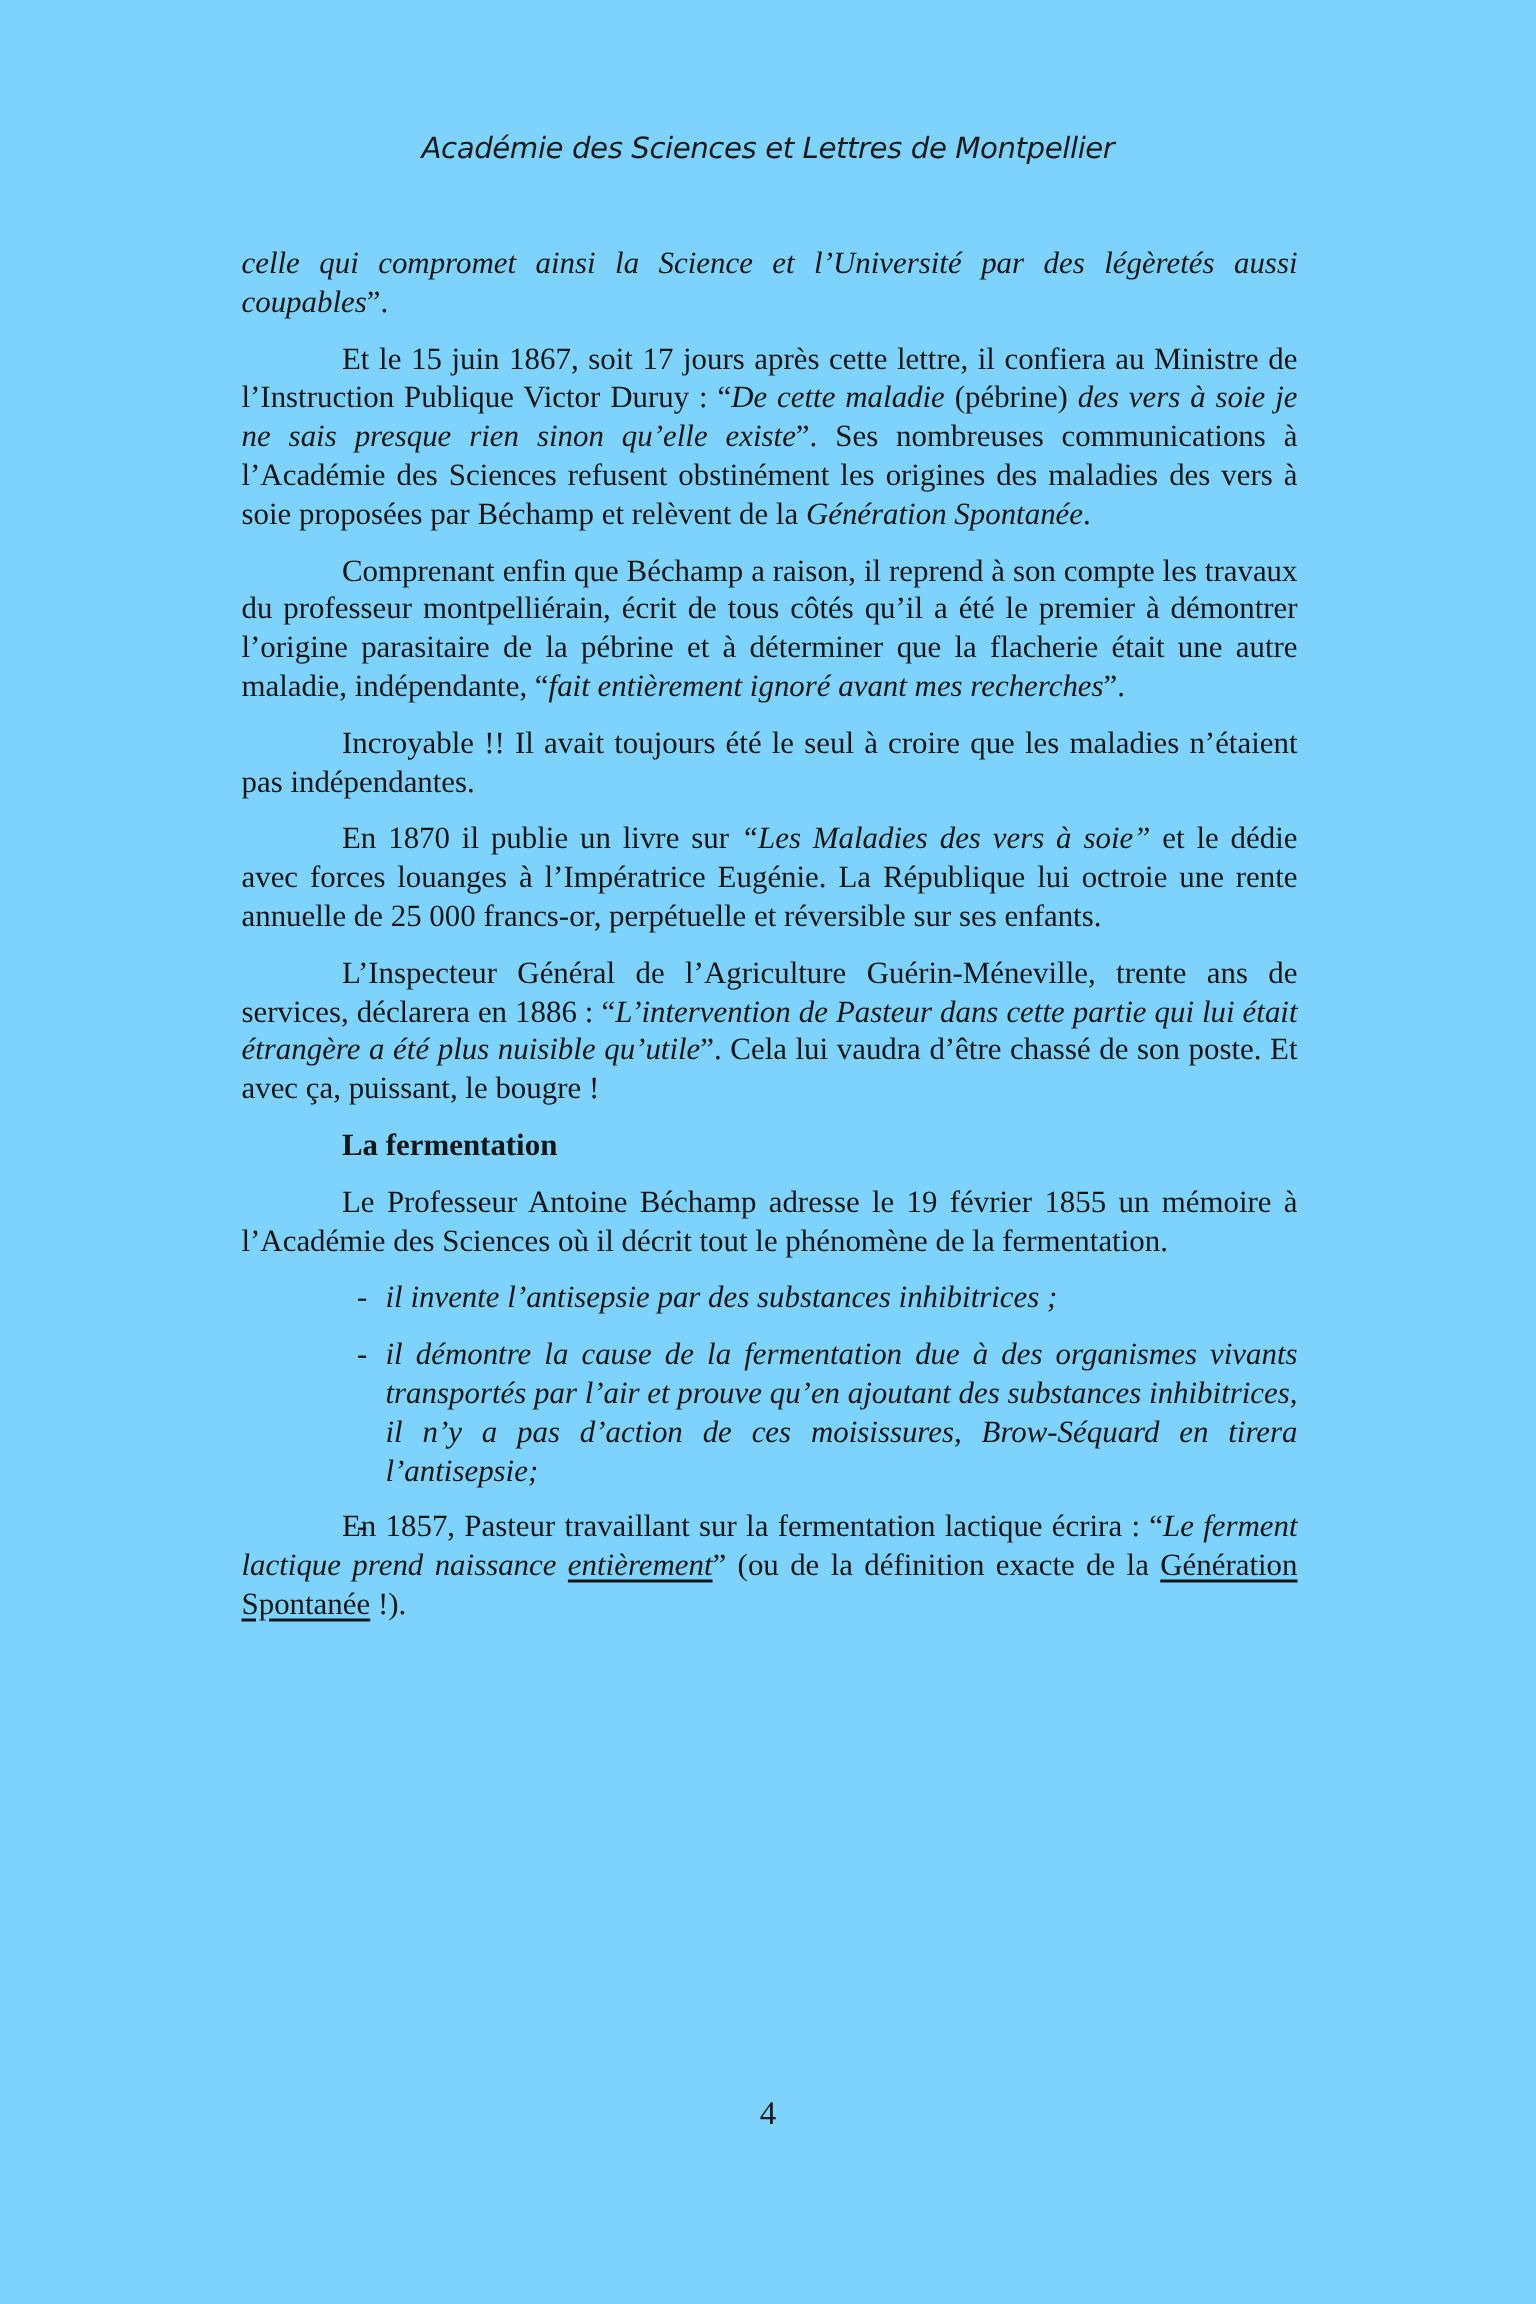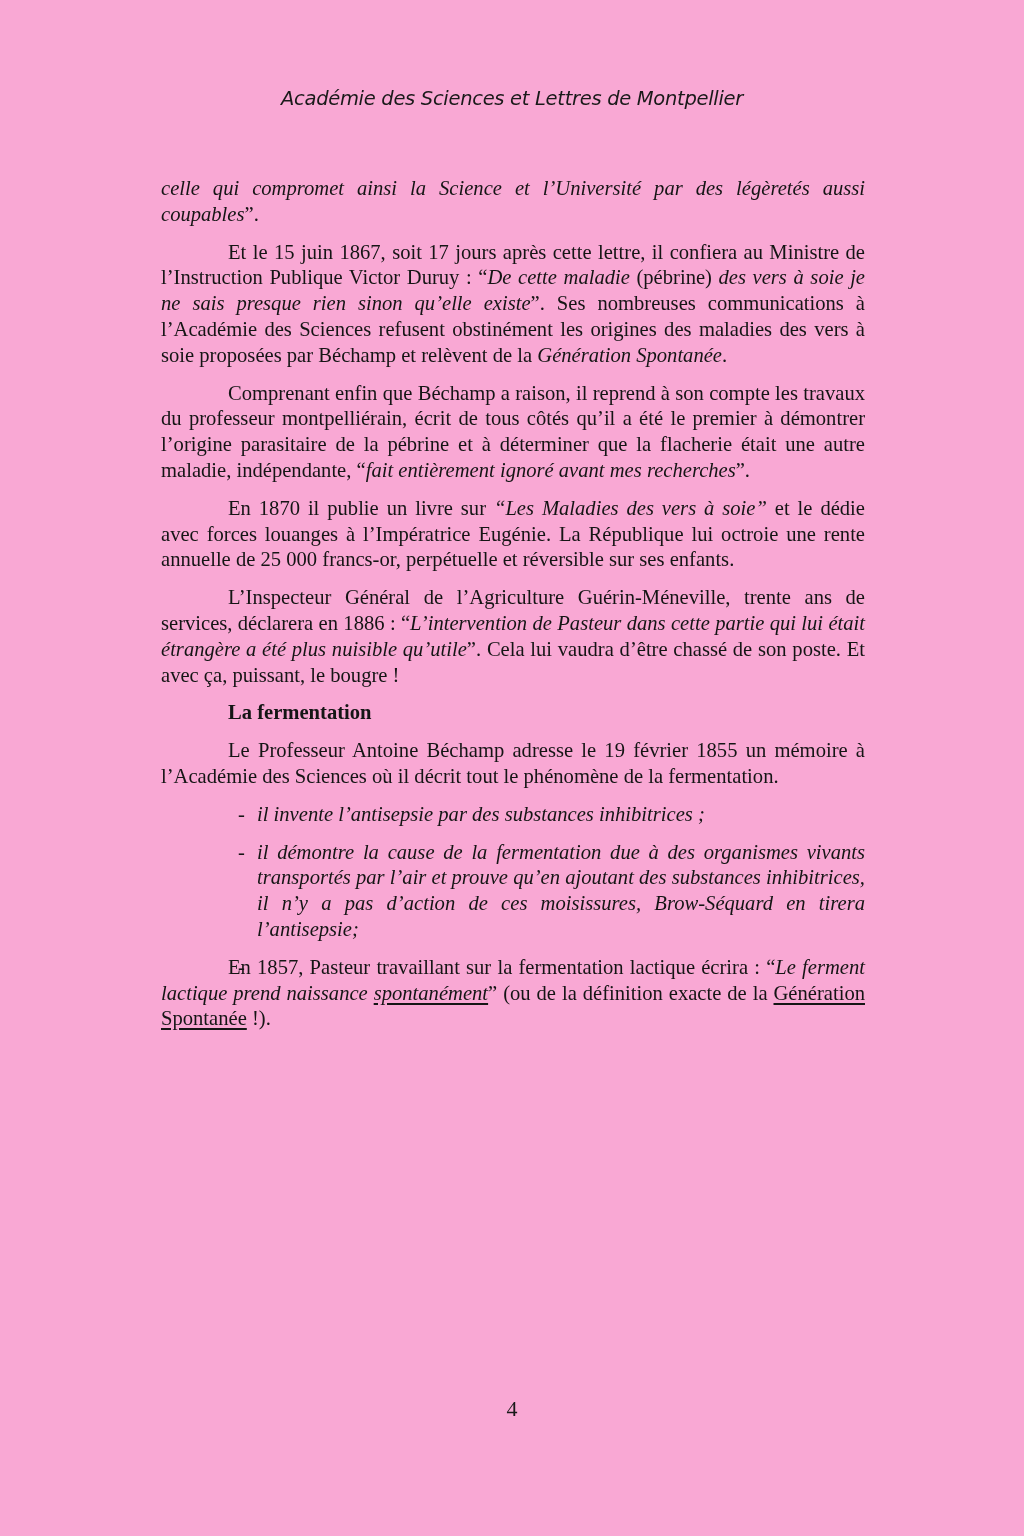--- a/index.html
+++ b/index.html
@@ -1,22 +1,22 @@
 <!DOCTYPE html>
 <html><head>
 <meta charset="utf-8">
 <style>
   html, body { margin: 0; padding: 0; background: #ffffff; }
   body { width: 1024px; height: 1536px; position: relative; overflow: hidden; color: #111; }
-  .page { position: absolute; left: 0; top: 0; width: 1024px; height: 1536px; background: #f9a8d4; }
+  .page { position: absolute; left: 0; top: 0; width: 1024px; height: 1536px; background: #7dd3fc; }
   .header { position: absolute; left: 0; top: 84px; width: 1024px; text-align: center;
     font-family: "DejaVu Sans", sans-serif; font-style: italic; font-size: 19.5px; line-height: 30px; color: #1a1a1a; letter-spacing: -0.3px; }
   .body { position: absolute; left: 161px; top: 164px; width: 704px;
     font-family: "Liberation Serif", serif; font-size: 20.6px; line-height: 25.8px; color: #151515; }
-  .p { margin: 12px 0 12px 0; text-align: justify; }
+  .p { margin: 0 0 12px 0; text-align: justify; }
   .indent { text-indent: 67px; }
   .i { font-style: italic; }
   .b { font-weight: normal; }
   .u { text-decoration: underline; text-underline-offset: 3px; }
   .heading { margin: 0 0 12px 67px; font-weight: bold; }
   .list { margin: 0 0 12px 0; padding: 0; list-style: none; }
   .li { position: relative; margin: 0 0 12px 96px; text-align: justify; font-style: italic; }
   .li .dash { position: absolute; left: -19px; top: 0; font-style: italic; }
   .pagenum { position: absolute; left: 0; top: 1396px; width: 1024px; text-align: center;
     font-family: "Liberation Serif", serif; font-size: 22px; color: #1a1a1a; }
@@ -31,35 +31,36 @@
   </div>
 
   <div class="body">
 
     <p class="p"><span class="i">celle qui compromet ainsi la Science et l’Université par des légèretés aussi coupables</span><span>”.</span></p>
 
     <p class="p indent"><span>Et le 15 juin 1867, soit 17 jours après cette lettre, il confiera au Ministre de l’Instruction Publique Victor Duruy : “</span><span class="i">De cette maladie</span><span> (pébrine) </span><span class="i">des vers à soie je ne sais presque rien sinon qu’elle existe</span><span>”. Ses nombreuses communications à l’Académie des Sciences refusent obstinément les origines des maladies des vers à soie proposées par Béchamp et relèvent de la </span><span class="i">Génération Spontanée</span><span>.</span></p>
 
     <p class="p indent"><span>Comprenant enfin que Béchamp a raison, il reprend à son compte les travaux du professeur montpelliérain, écrit de tous côtés qu’il a été le premier à démontrer l’origine parasitaire de la pébrine et à déterminer que la flacherie était une autre maladie, indépendante, “</span><span class="i">fait entièrement ignoré avant </span><span class="i b">mes</span><span class="i"> recherches</span><span>”.</span></p>
 
+    <p class="p indent">Incroyable !! Il avait toujours été le seul à croire que les maladies n’étaient pas indépendantes.</p>
 
     <p class="p indent"><span>En 1870 il publie un livre sur </span><span class="i">“Les Maladies des vers à soie”</span><span> et le dédie avec forces louanges à l’Impératrice Eugénie. La République lui octroie une rente annuelle de 25 000 francs-or, perpétuelle et réversible sur ses enfants.</span></p>
 
     <p class="p indent"><span>L’Inspecteur Général de l’Agriculture Guérin-Méneville, trente ans de services, déclarera en 1886 : “</span><span class="i">L’intervention de Pasteur dans cette partie qui lui était étrangère a été plus nuisible qu’utile</span><span>”. Cela lui vaudra d’être chassé de son poste. Et avec ça, puissant, le bougre !</span></p>
 
     <div class="heading">La fermentation</div>
 
     <p class="p indent">Le Professeur Antoine Béchamp adresse le 19 février 1855 un mémoire à l’Académie des Sciences où il décrit tout le phénomène de la fermentation.</p>
 
 
     <ul class="list">
       <li class="li"><span class="dash">-</span><span>il invente l’antisepsie par des substances inhibitrices ;</span></li>
       <li class="li"><span class="dash">-</span><span>il démontre la cause de la fermentation due à des organismes vivants transportés par l’air et prouve qu’en ajoutant des substances inhibitrices, il n’y a pas d’action de ces moisissures, Brow-Séquard en tirera l’antisepsie;</span></li>
       <li class="li"><span class="dash">-</span></li>
     </ul>
 
-    <p class="p indent"><span>En 1857, Pasteur travaillant sur la fermentation lactique écrira : “</span><span class="i">Le ferment lactique prend naissance </span><span class="i u">spontanément</span><span>” (ou de la définition exacte de la </span><span class="u">Génération Spontanée</span><span> !).</span></p>
+    <p class="p indent"><span>En 1857, Pasteur travaillant sur la fermentation lactique écrira : “</span><span class="i">Le ferment lactique prend naissance </span><span class="i u">entièrement</span><span>” (ou de la définition exacte de la </span><span class="u">Génération Spontanée</span><span> !).</span></p>
 
 
   </div>
 
   <div class="pagenum">4</div>
 </div>
 
 </body></html>

